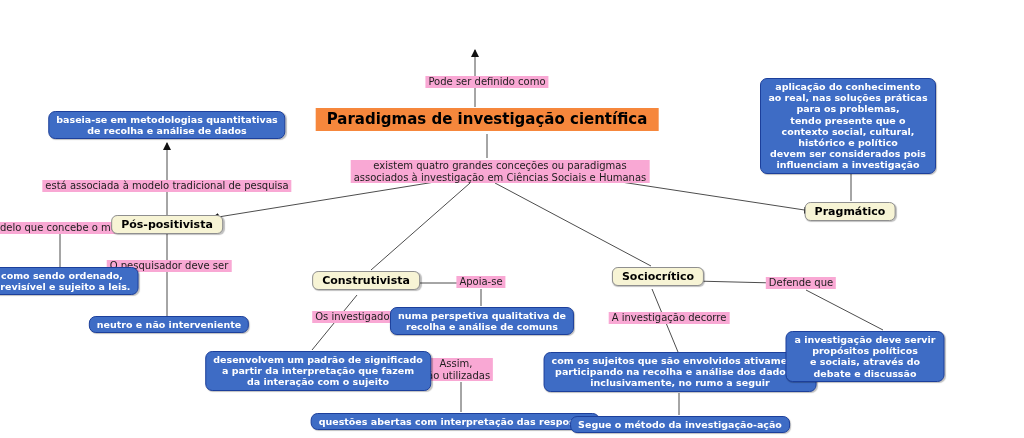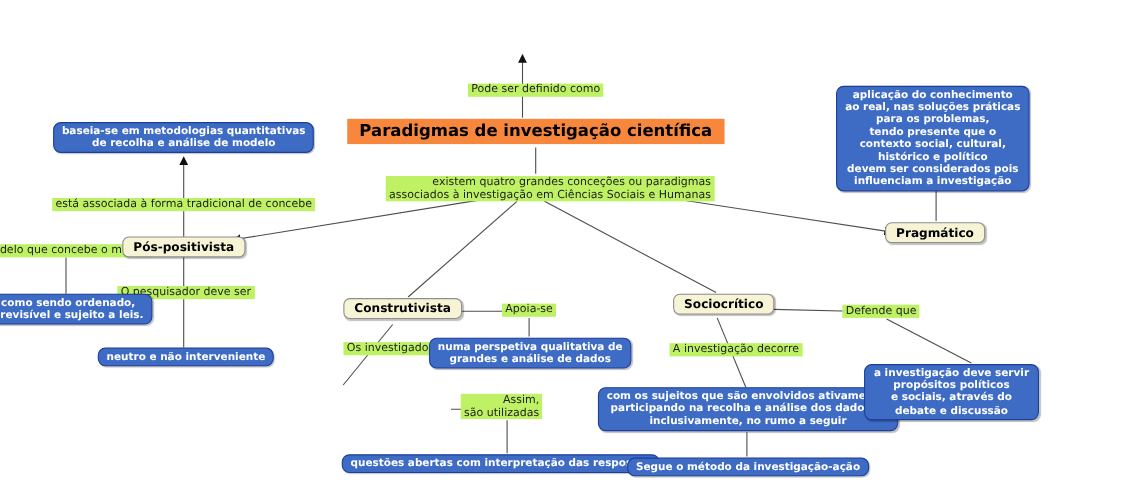--- a/index.html
+++ b/index.html
@@ -22,21 +22,21 @@
     z-index:2;background:var(--statement_bg);border:1.5px solid var(--statement_border);
     border-radius:7px;color:#fff;font-weight:bold;font-size:9.5px;line-height:1.18;
     padding:2px 7px;box-shadow:1px 1px 1px rgba(0,0,0,.25);
   }
   .cpt{
     z-index:2;background:var(--concept_bg);border:1px solid var(--concept_border);
     border-radius:6px;color:#000;font-weight:bold;font-size:11px;line-height:1.2;
     padding:2px 9px;box-shadow:1px 1px 1px rgba(0,0,0,.25);white-space:nowrap;
   }
   .lbl{
-    z-index:1;background:#bef264;color:#1d1d1d;font-size:10px;line-height:1.15;padding:0 3px;text-align:right;
+    z-index:1;background:#f9a8d4;color:#1d1d1d;font-size:10px;line-height:1.15;padding:0 3px;
   }
   .title{
     z-index:2;background:var(--title_bg);color:#000000;font-weight:bold;font-size:15px;
     padding:2px 11px 3px;white-space:nowrap;
   }
 </style>
 </head>
 <body>
 
 <div id="map">
@@ -67,47 +67,50 @@
       <line x1="652" y1="289" x2="678" y2="352"></line>
       <line x1="679" y1="393" x2="679" y2="415"></line>
       <line x1="851" y1="201" x2="851" y2="125" marker-end="url(#arr)"></line>
     </g>
   </svg>
 
   <div class="lbl" style="left:487px;top:76px">Pode ser definido como</div>
   <div class="lbl" style="left:500px;top:160px">existem quatro grandes conceções ou paradigmas
 associados à investigação em Ciências Sociais e Humanas</div>
   <div class="lbl" style="left:851px;top:160px">Centra-se na</div>
-  <div class="lbl" style="left:167px;top:180px">está associada à forma tradicional de concebe</div>
+  <div class="lbl" style="left:167px;top:180px">está associada à modelo tradicional de pesquisa</div>
   <div class="lbl" style="left:60px;top:222px">modelo que concebe o mundo</div>
   <div class="lbl" style="left:169px;top:260px">O pesquisador deve ser</div>
   <div class="lbl" style="left:360px;top:311px">Os investigadores</div>
   <div class="lbl" style="left:481px;top:276px">Apoia-se</div>
   <div class="lbl" style="left:456px;top:358px">Assim,
 são utilizadas</div>
   <div class="lbl" style="left:669px;top:312px">A investigação decorre</div>
   <div class="lbl" style="left:801px;top:277px">Defende que</div>
 
   <div class="title" style="left:487px;top:108px">Paradigmas de investigação científica</div>
 
   <div class="cpt node" style="left:167px;top:215px">Pós-positivista</div>
   <div class="cpt node" style="left:366px;top:271px">Construtivista</div>
   <div class="cpt node" style="left:658px;top:267px">Sociocrítico</div>
   <div class="cpt node" style="left:850px;top:202px">Pragmático</div>
 
   <div class="st node" style="left:848px;top:78px">aplicação do conhecimento ao real, nas soluções práticas para os problemas,
 tendo presente que o contexto social, cultural, histórico e político
 devem ser considerados pois influenciam a investigação</div>
   <div class="st node" style="left:167px;top:111px">baseia-se em metodologias quantitativas
-de recolha e análise de modelo</div>
+de recolha e análise de dados</div>
   <div class="st node" style="left:62px;top:267px">como sendo ordenado,
 previsível e sujeito a leis.</div>
   <div class="st node" style="left:169px;top:316px">neutro e não interveniente</div>
   <div class="st node" style="left:482px;top:307px">numa perspetiva qualitativa de
-grandes e análise de dados</div>
+recolha e análise de comuns</div>
+  <div class="st node" style="left:318px;top:351px">desenvolvem um padrão de significado
+a partir da interpretação que fazem
+da interação com o sujeito</div>
   <div class="st node" style="left:455px;top:413px">questões abertas com interpretação das respostas</div>
   <div class="st node" style="left:680px;top:352px">com os sujeitos que são envolvidos ativamente,
 participando na recolha e análise dos dados e,
 inclusivamente, no rumo a seguir</div>
   <div class="st node" style="left:680px;top:416px">Segue o método da investigação-ação</div>
   <div class="st node" style="left:865px;top:331px">a investigação deve servir propósitos políticos
 e sociais, através do debate e discussão</div>
 
 </div>
 

